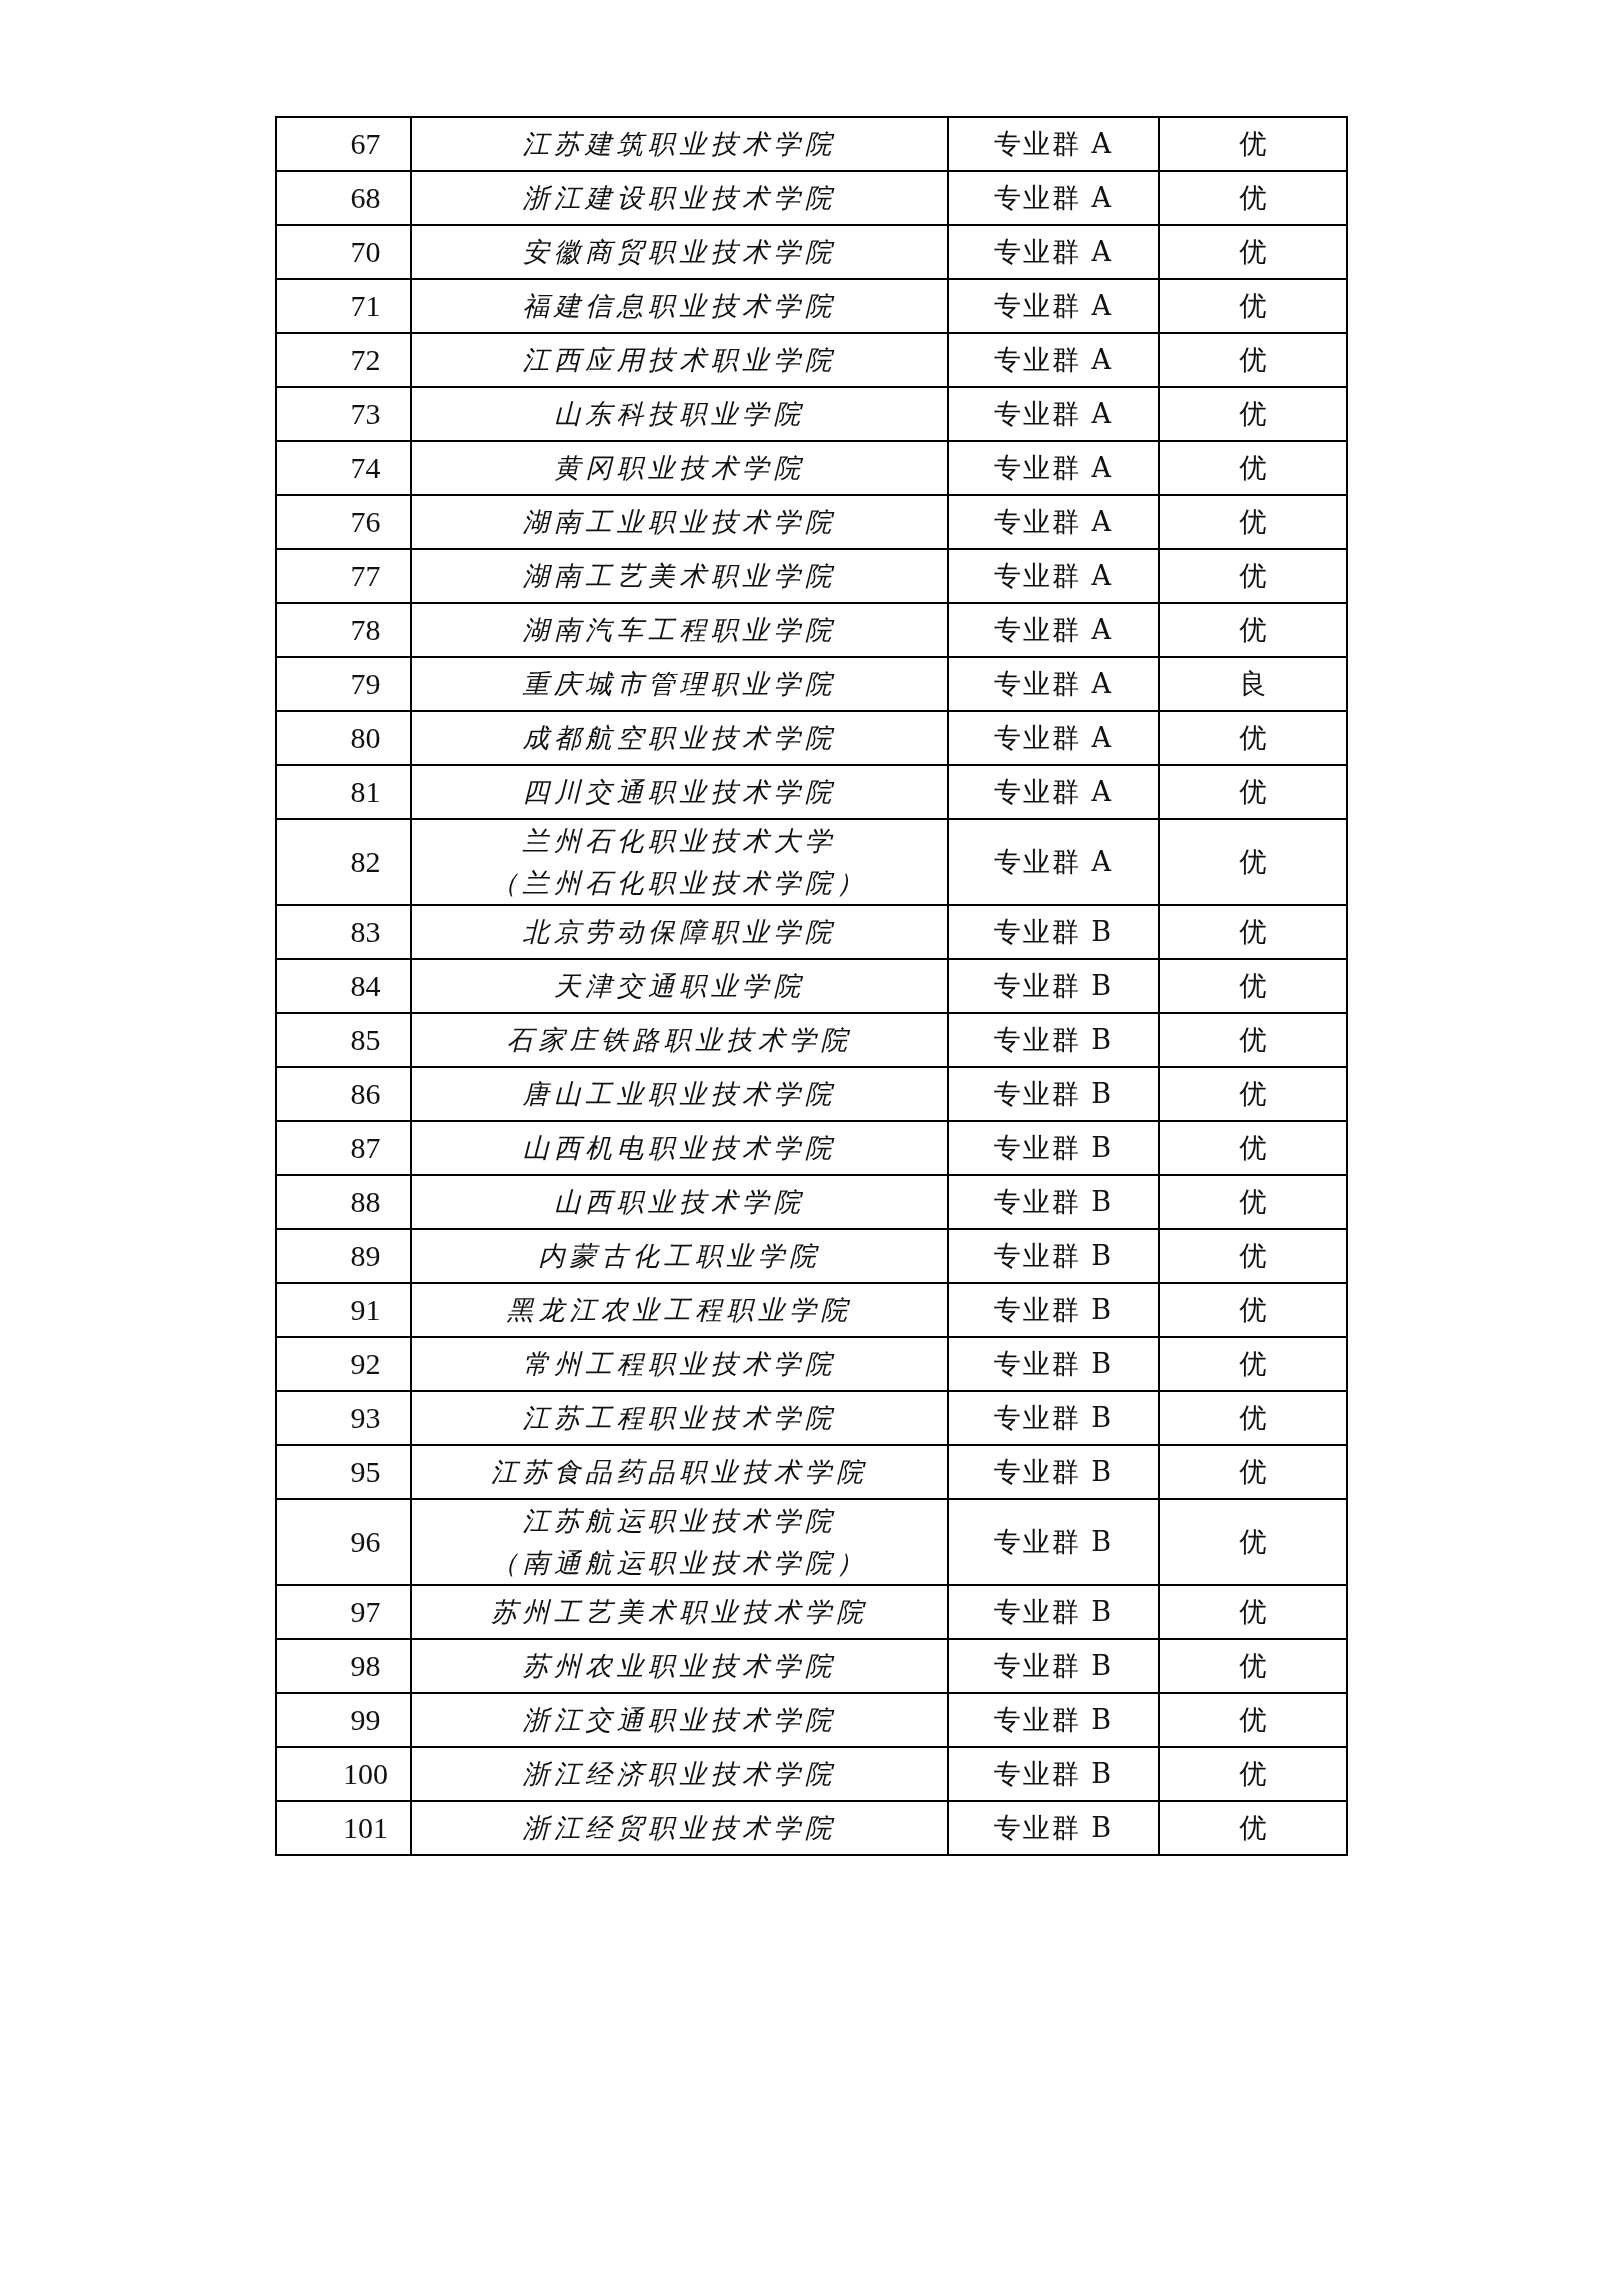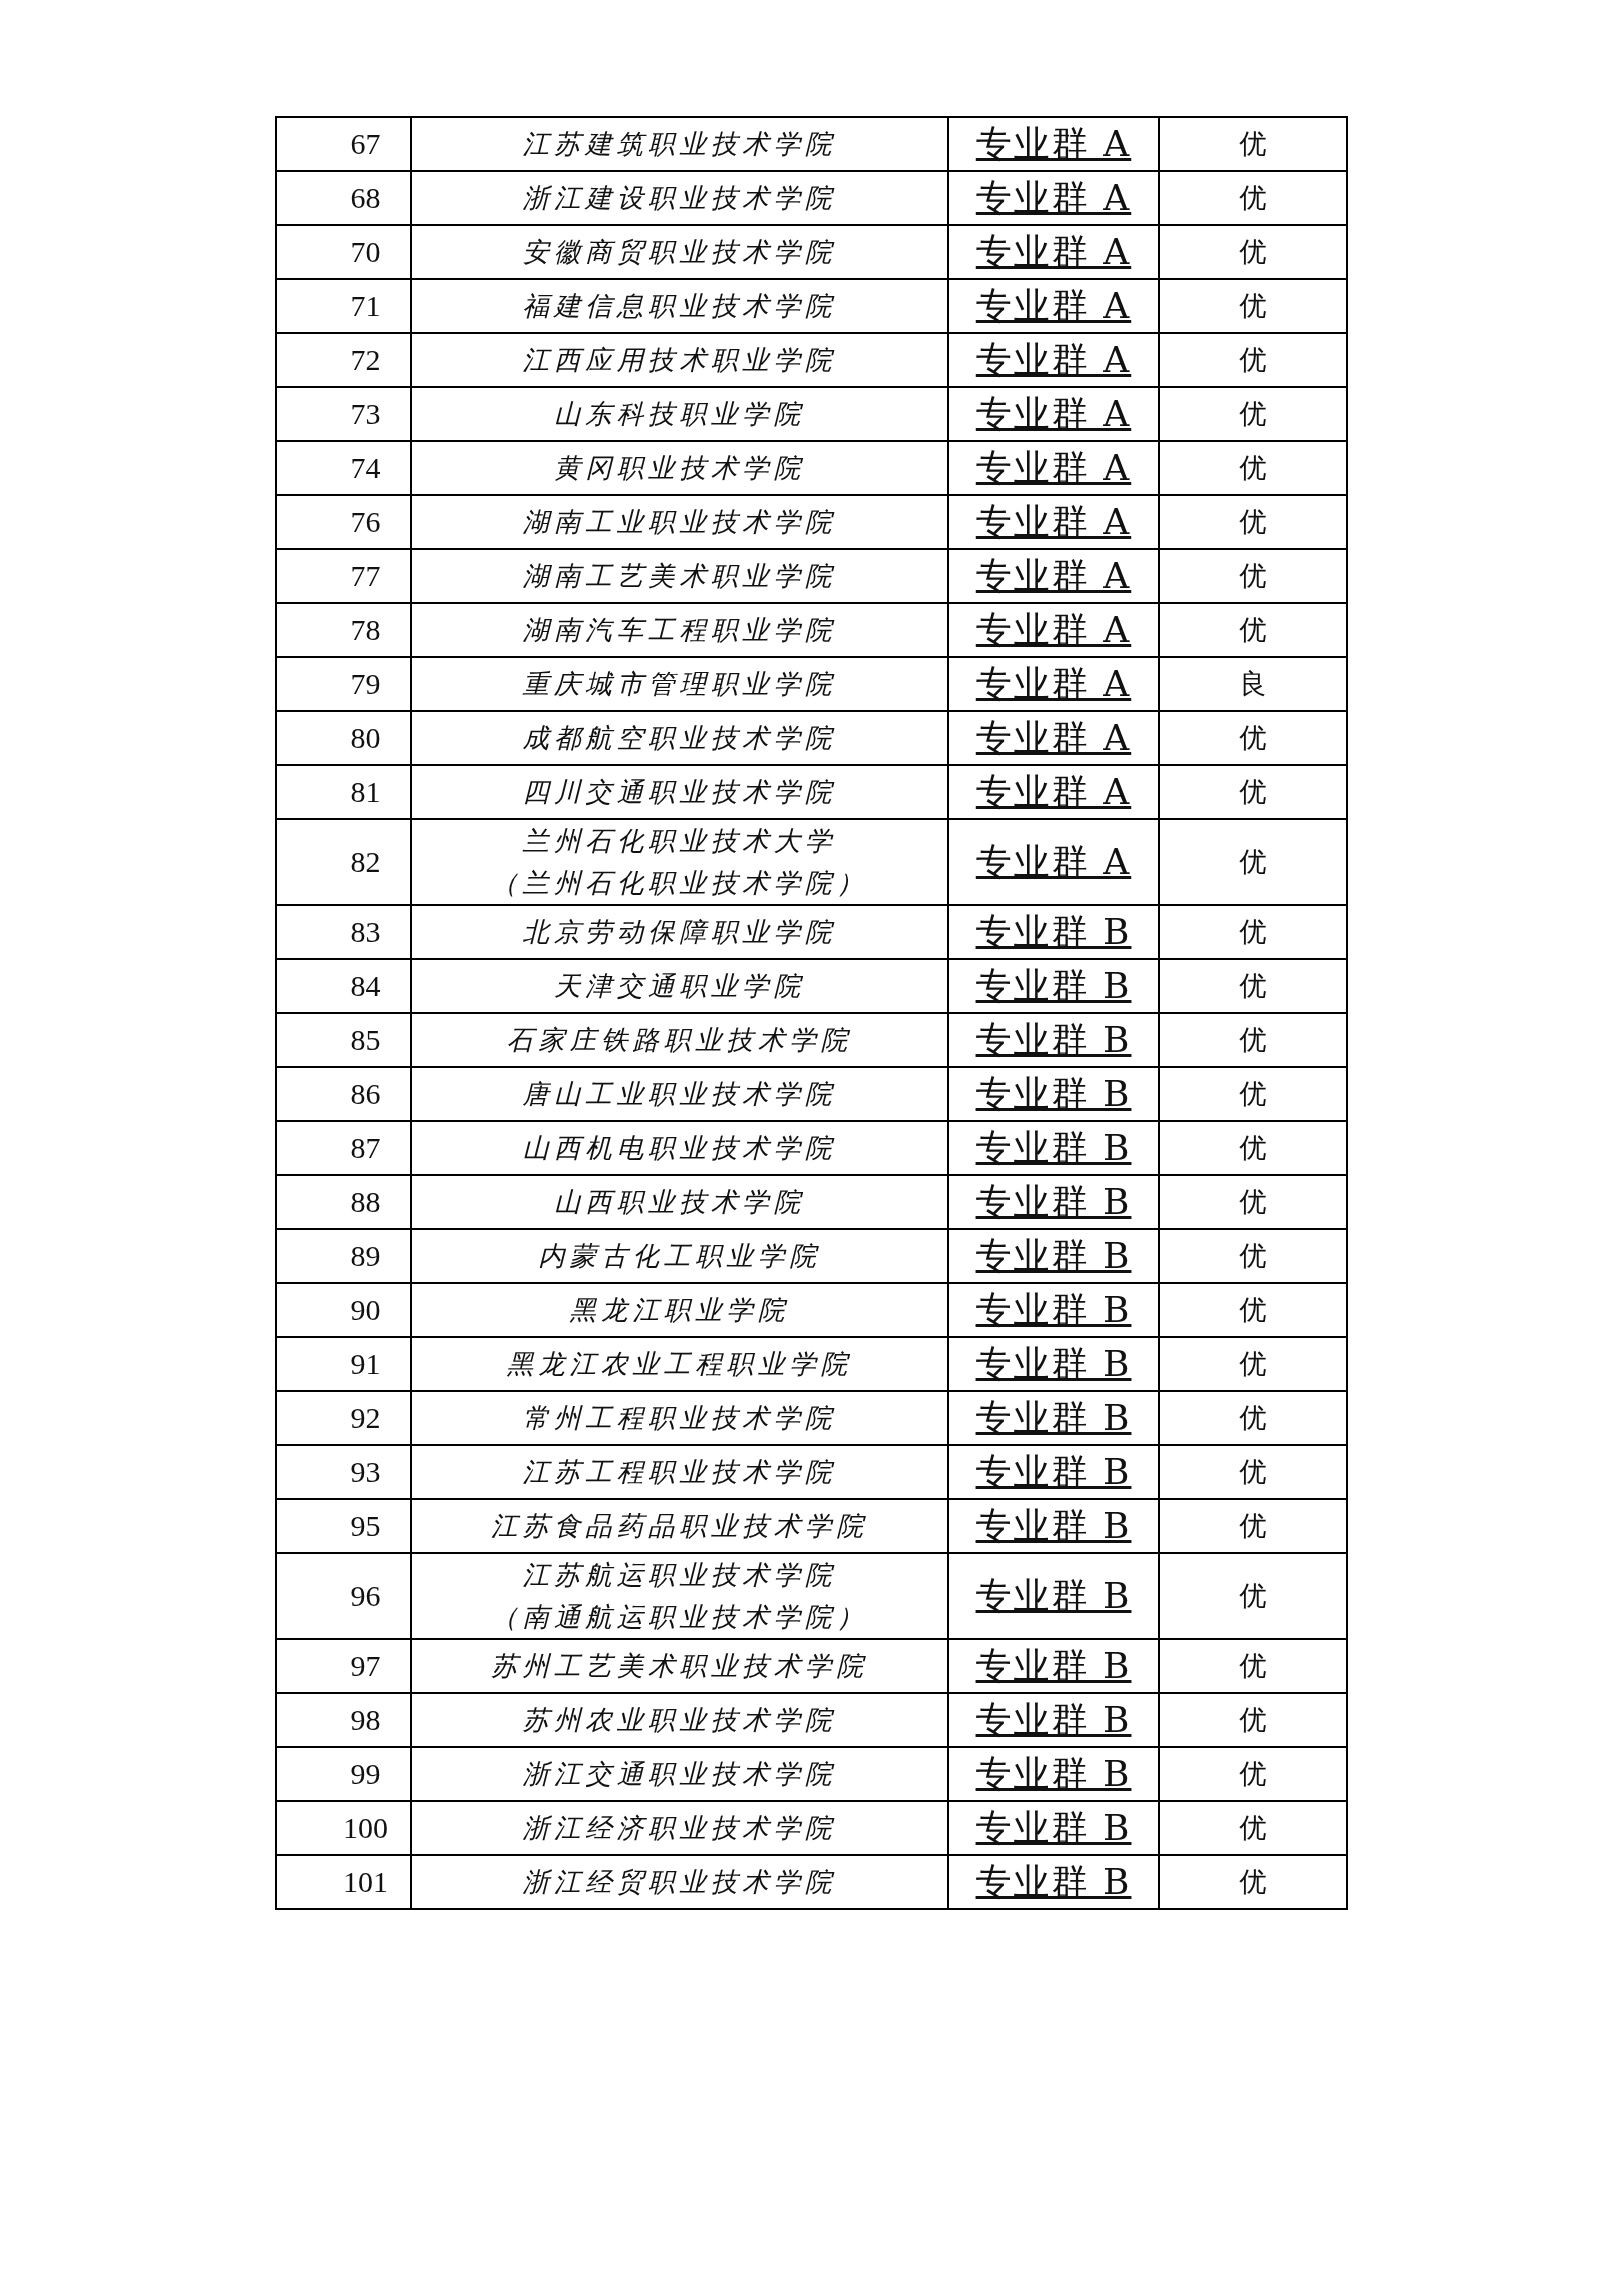--- a/index.html
+++ b/index.html
@@ -4,21 +4,21 @@
 <style>
   html, body { margin: 0; padding: 0; background: #ffffff; }
   body { width: 1621px; height: 2293px; position: relative; overflow: hidden;
          font-family: "DejaVu Serif", "Liberation Serif", serif; color: #111; }
   table.grid { position: absolute; left: 275px; top: 116px; width: 1071px;
                border-collapse: collapse; table-layout: fixed; }
   table.grid td { border: 2px solid #000; text-align: center; vertical-align: middle;
                   padding: 0; font-size: 27.4px; line-height: 42px; }
   table.grid td.no { font-family: "Liberation Serif", serif; font-size: 30px; padding-left: 44px; }
   table.grid td.name { letter-spacing: 4.9px; font-size: 26.5px; font-style: italic; }
-  table.grid td.grp { font-size: 36px; letter-spacing: 2px; text-decoration: underline; }
+  table.grid td.grp { font-size: 27px; letter-spacing: 2px; }
   table.grid td.rate { font-size: 27.4px; }
   tr.r1 td { height: 52px; }
   tr.r2 td { height: 82px; }
   col.c1 { width: 135px; } col.c2 { width: 537px; } col.c3 { width: 211px; } col.c4 { width: 188px; }
 </style>
 </head>
 <body>
 
 <table class="grid">
   <colgroup>
@@ -191,28 +191,20 @@
       </tr>
       <tr class="r1">
         <td class="no">89</td>
         <td class="name">
           <div>内蒙古化工职业学院</div>
         </td>
         <td class="grp">专业群 B</td>
         <td class="rate">优</td>
       </tr>
       <tr class="r1">
-        <td class="no">90</td>
-        <td class="name">
-          <div>黑龙江职业学院</div>
-        </td>
-        <td class="grp">专业群 B</td>
-        <td class="rate">优</td>
-      </tr>
-      <tr class="r1">
         <td class="no">91</td>
         <td class="name">
           <div>黑龙江农业工程职业学院</div>
         </td>
         <td class="grp">专业群 B</td>
         <td class="rate">优</td>
       </tr>
       <tr class="r1">
         <td class="no">92</td>
         <td class="name">

